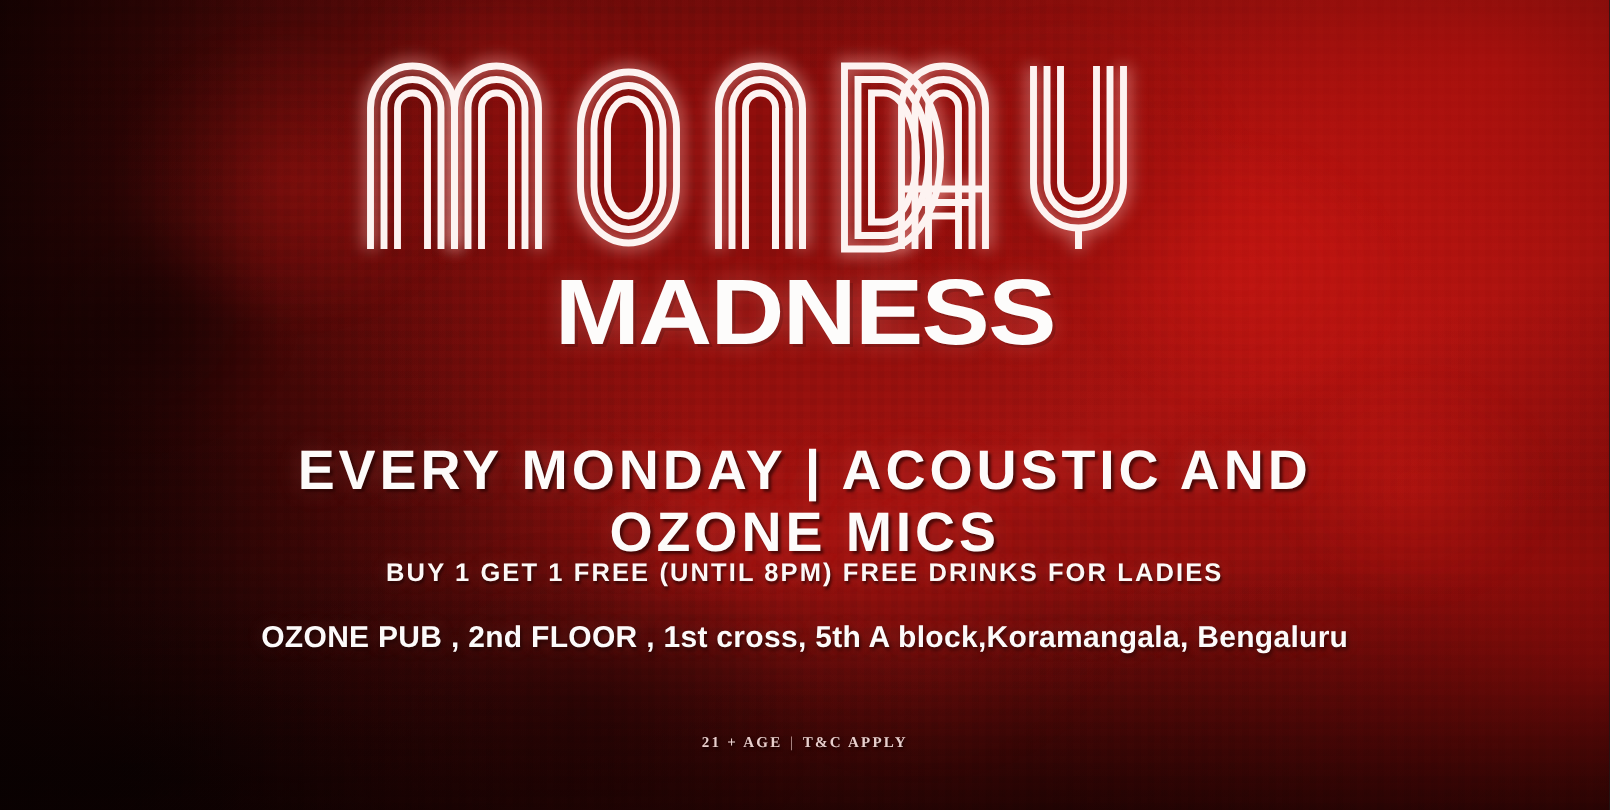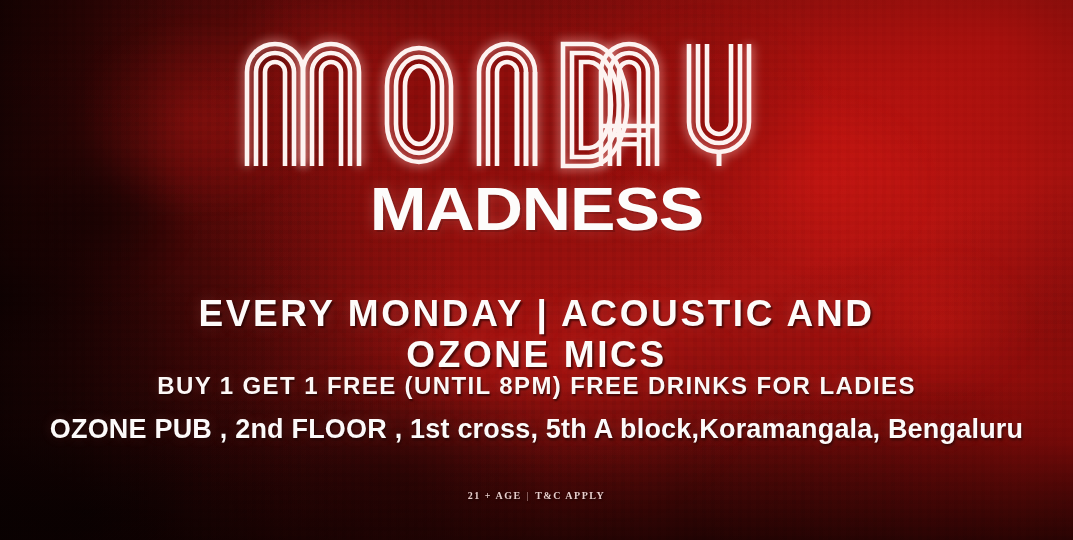--- a/index.html
+++ b/index.html
@@ -137,35 +137,35 @@
       2px 2px 2px rgba(35,2,2,.65),
       0 0 16px rgba(255,140,130,.22);
     margin-top: 27px;
   }
 
   
   .offer {
     position: absolute;
     top: 372px;
     left: 0; right: 0;
-    font-size: 24px;
+    font-size: 17px;
     font-weight: 700;
     color: #fcf8f7;
     letter-spacing: 1.4px;
     text-shadow:
       1px 2px 2px rgba(30,2,2,.70),
       0 0 12px rgba(255,150,140,.20);
   }
 
   
   .address {
     position: absolute;
     top: 414px;
     left: 0; right: 0;
-    font-size: 27px;
+    font-size: 20px;
     font-weight: 700;
     color: #fcfafa;
     letter-spacing: .2px;
     text-shadow:
       1px 2px 3px rgba(25,2,2,.72),
       0 0 12px rgba(255,150,140,.18);
   }
 
   
   .footer {

